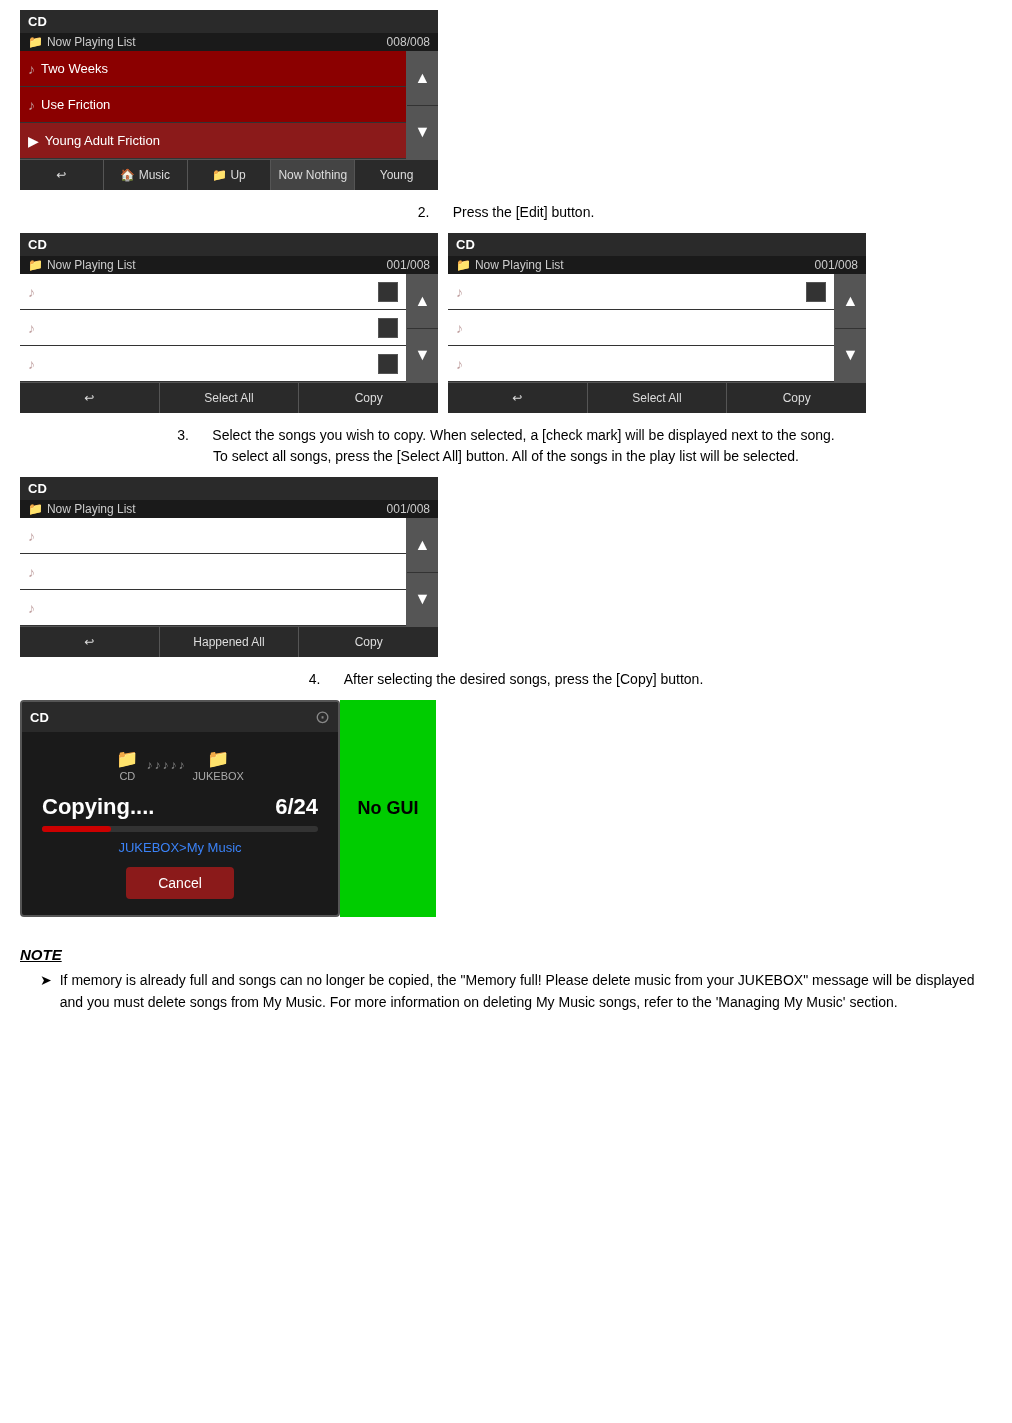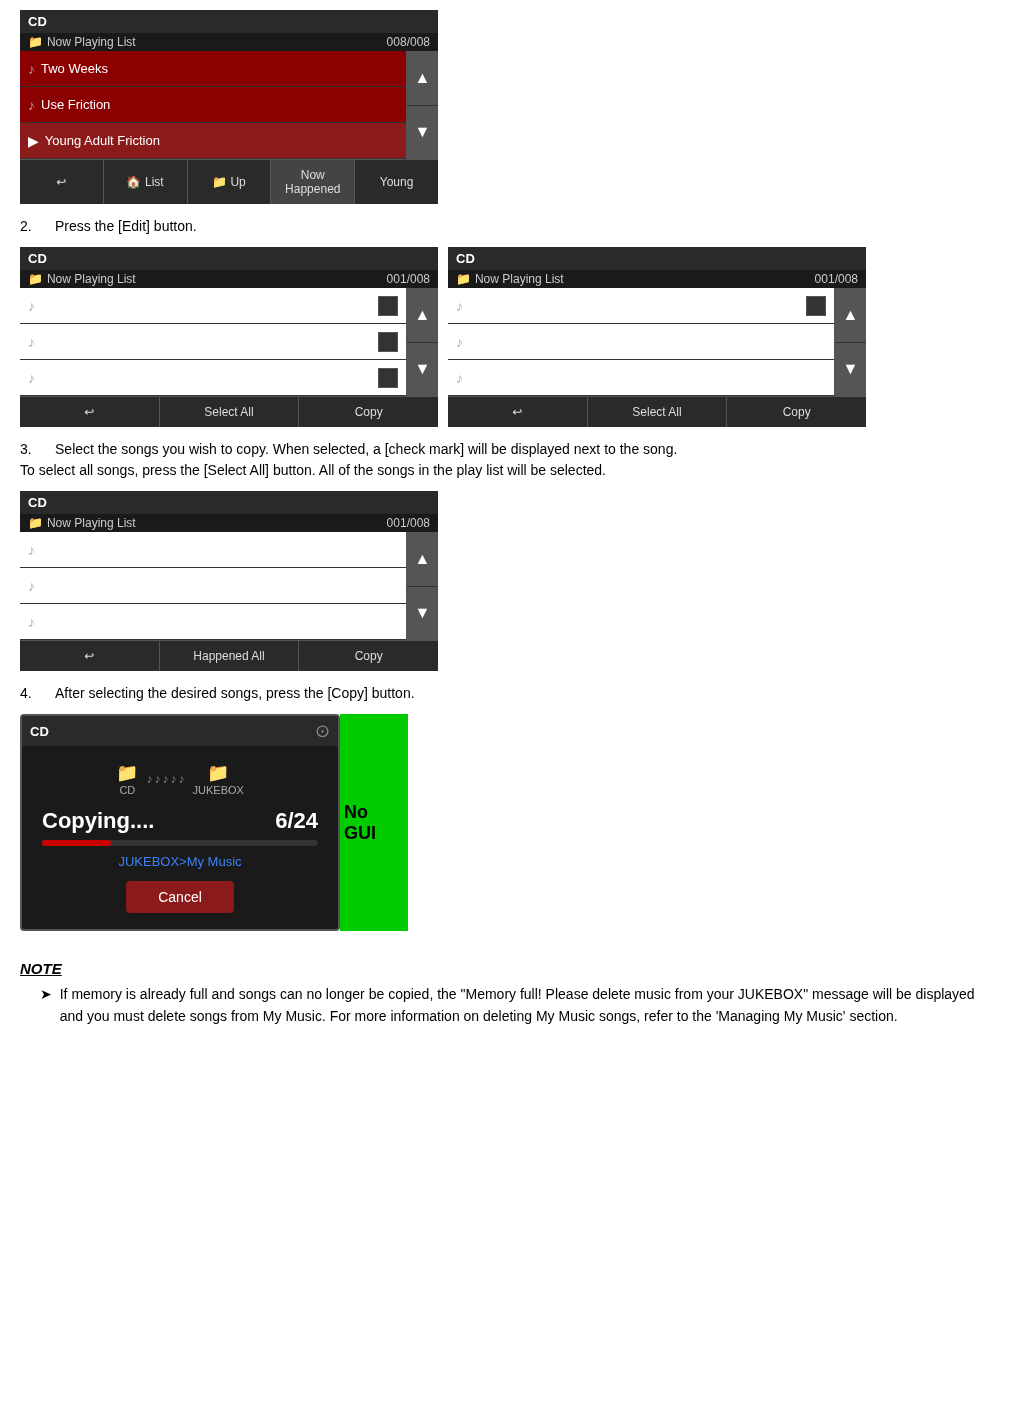--- a/index.html
+++ b/index.html
@@ -146,20 +146,21 @@
 
     .scroll-up {
       border-bottom: 1px solid #333;
     }
 
     
     .step-text {
       margin: 10px 0;
       font-size: 14px;
       line-height: 1.5;
+      text-align: center;
     }
 
     .two-screens {
       display: flex;
       gap: 10px;
       margin-bottom: 4px;
     }
 
     .section {
       margin-bottom: 12px;
@@ -252,21 +253,21 @@
     }
 
     .no-gui-box {
       background: #00cc00;
       color: #000;
       font-weight: bold;
       font-size: 18px;
       display: flex;
       align-items: center;
       justify-content: center;
-      width: 68px;
+      width: 96px;
       padding: 8px 4px;
     }
 
     .copy-row {
       display: flex;
       gap: 0;
       align-items: stretch;
       margin-bottom: 4px;
     }
 
@@ -347,23 +348,23 @@
             <span class="track-name">Young Adult Friction</span>
           </div>
         </div>
         <div class="scrollbar-col">
           <div class="scroll-up">▲</div>
           <div class="scroll-down">▼</div>
         </div>
       </div>
       <div class="cd-footer">
         <div class="cd-footer-btn">↩</div>
-        <div class="cd-footer-btn">🏠 List</div>
+        <div class="cd-footer-btn">🏠 Music</div>
         <div class="cd-footer-btn">📁 Up</div>
-        <div class="cd-footer-btn active-btn">Now Happened</div>
+        <div class="cd-footer-btn active-btn">Now Nothing</div>
         <div class="cd-footer-btn">Young</div>
       </div>
     </div>
   </div>
 
   <div class="step-text">
     <span>2.</span>&nbsp;&nbsp;&nbsp;&nbsp;&nbsp;&nbsp;Press the [Edit] button.
   </div>
 
   <div class="section">

